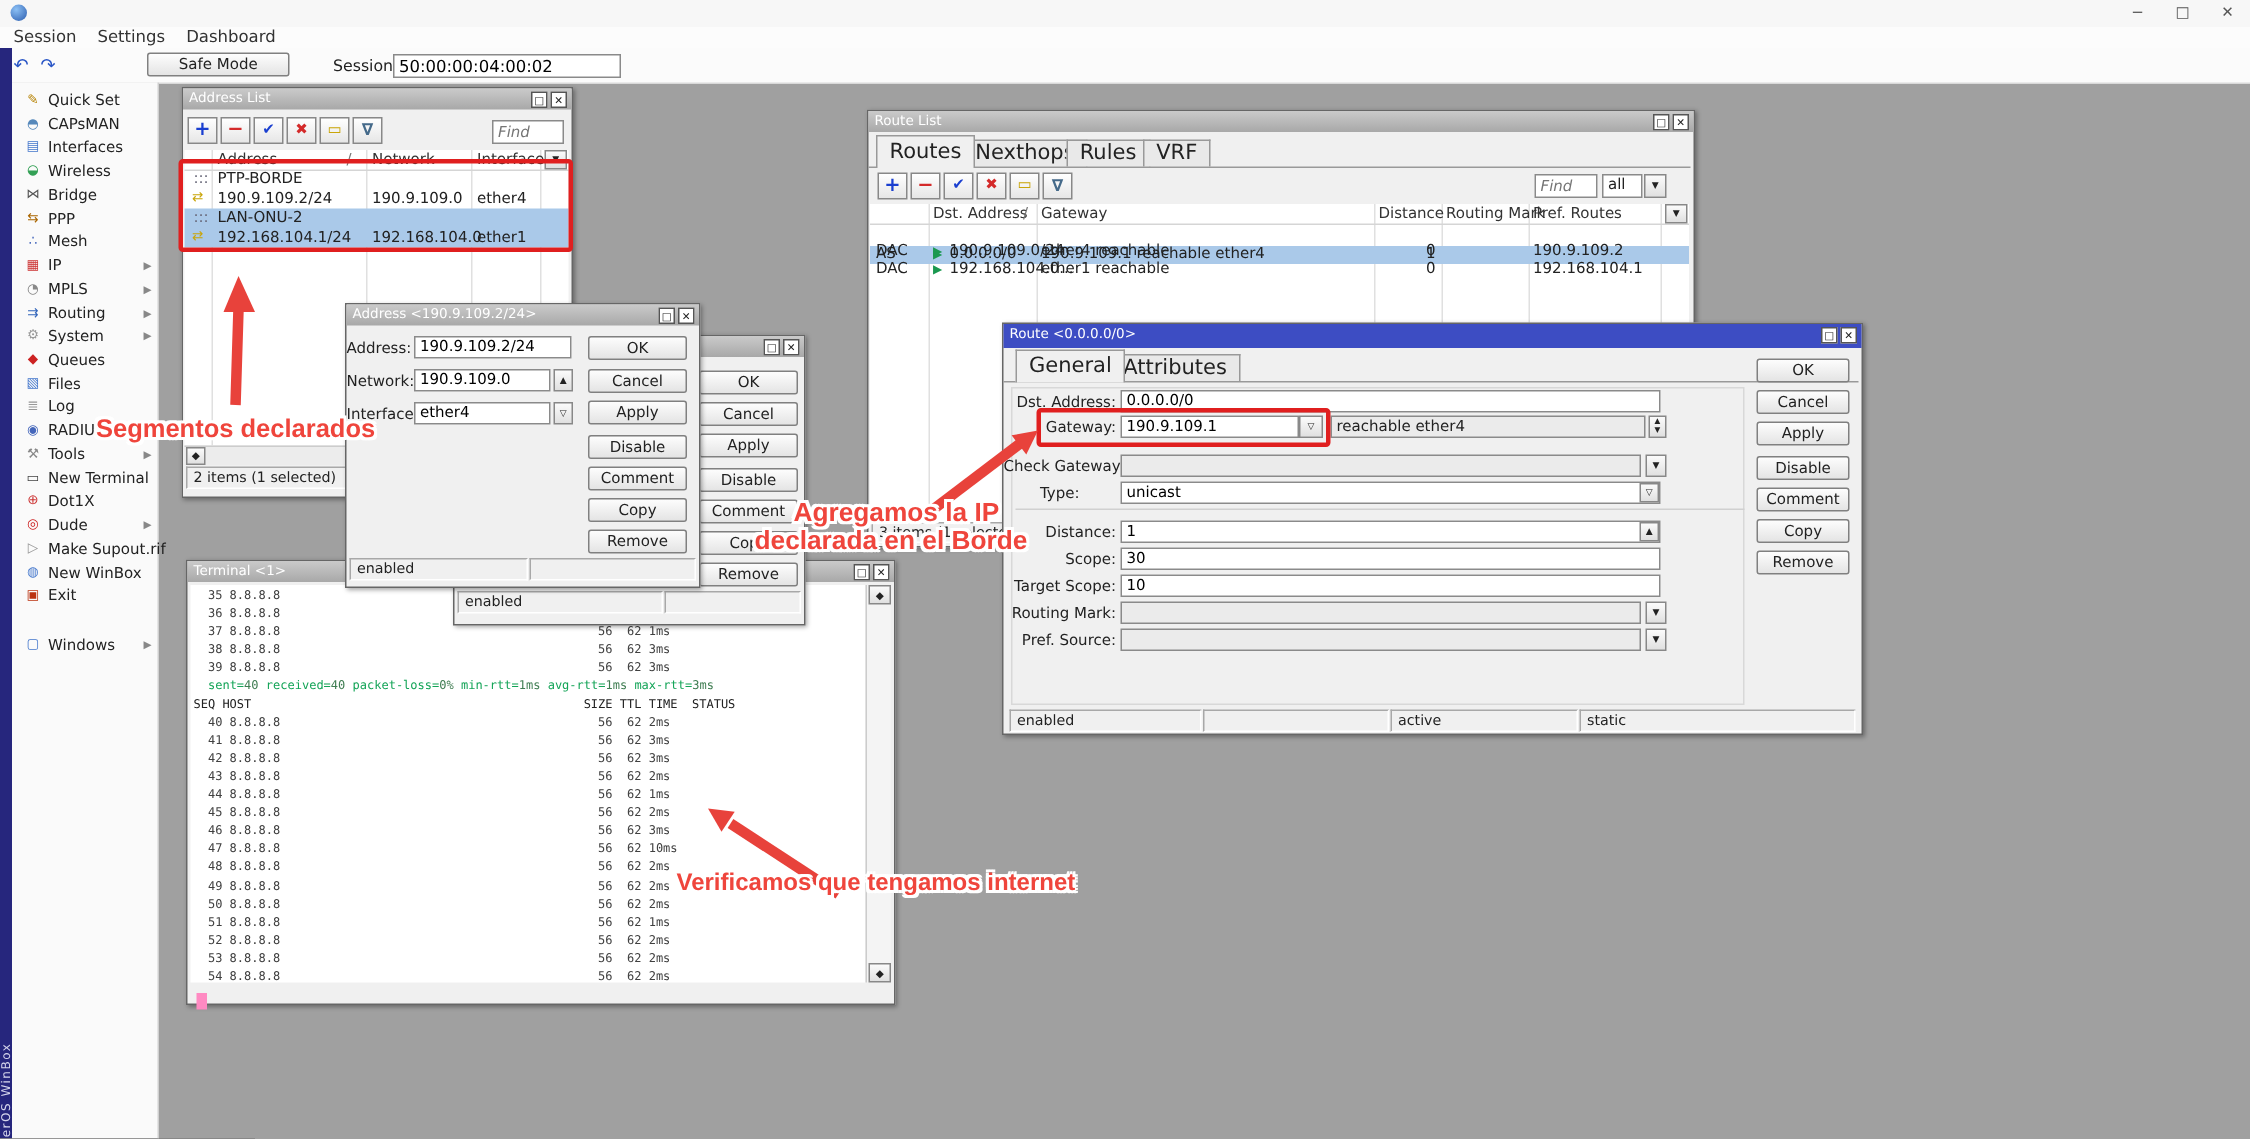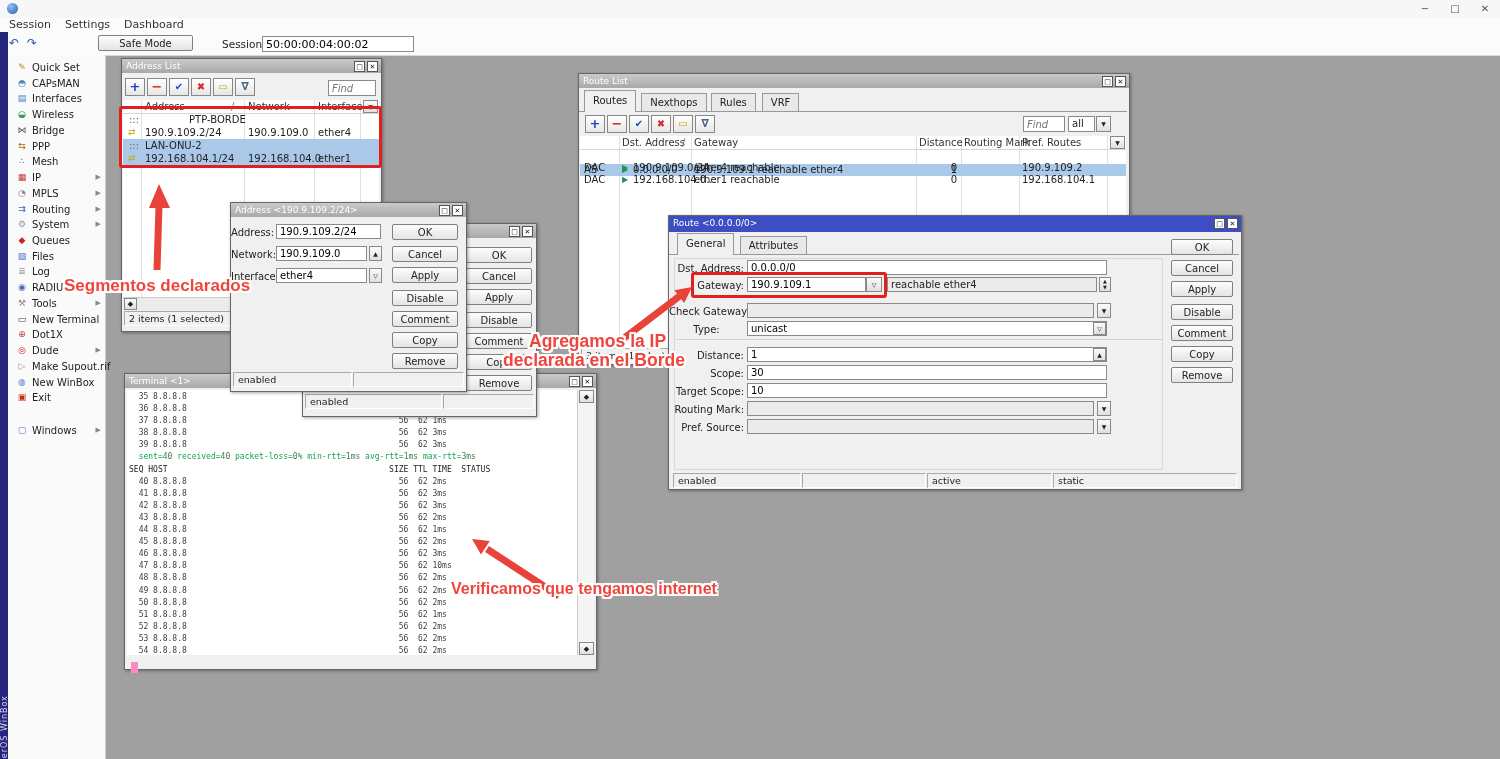--- a/index.html
+++ b/index.html
@@ -42,21 +42,21 @@
   .sbtn{position:absolute;background:linear-gradient(#fbfbfb,#e0e0e0);border:1px solid #888;
         font-size:6px;text-align:center;color:#222;box-sizing:border-box;}
   .listbody{position:absolute;background:#fff;}
   .vline{position:absolute;width:1px;background:#e0e0e0;}
   .hdr-lbl{position:absolute;font-size:10px;color:#333;top:0;line-height:13px;white-space:nowrap;}
   .row{position:absolute;height:13px;line-height:13px;white-space:nowrap;font-size:10px;color:#222;}
   .sel{background:#aac9e9;}
   .cell{position:absolute;border:1px solid #a8a8a8;border-right-color:#fff;border-bottom-color:#fff;
         background:#f0f0f0;font-size:9.5px;line-height:13px;padding:0 4px;box-sizing:border-box;color:#222;white-space:nowrap;overflow:hidden;}
   .tab{position:absolute;top:19px;height:18px;border:1px solid #999;border-bottom:none;background:#e9e9e9;
-       padding:0 8px;line-height:17px;font-size:10px;box-sizing:border-box;}
+       padding:0 8px;line-height:17px;font-size:14px;box-sizing:border-box;}
   .tab.on{top:16px;height:22px;background:#f0f0f0;line-height:20px;z-index:2;}
   .tabline{position:absolute;height:1px;background:#999;}
   .gray{background:#ebebeb;}
   .fld-lbl{position:absolute;font-size:10px;color:#222;text-align:right;white-space:nowrap;}
   
   .term-pre{position:absolute;margin:0;font-family:"DejaVu Sans Mono",monospace;font-size:8px;line-height:12.1px;
             color:#404040;white-space:pre;}
   .tk{color:#13a457;}
   .tv{color:#3f7d52;}
   .thdr{color:#222;}
@@ -326,21 +326,21 @@
       <div class="vline" style="left:237px;top:0;height:197px;"></div>
       <div style="position:absolute;left:0;top:13px;width:256px;height:1px;background:#d5d5d5;"></div>
       <span class="hdr-lbl" style="left:22px;">Address</span>
       <span class="hdr-lbl" style="left:108px;color:#777;">/</span>
       <span class="hdr-lbl" style="left:125px;text-align:center;">Network</span>
       <span class="hdr-lbl" style="left:195px;">Interface</span>
       <span class="sbtn" style="left:240px;top:0;width:15px;height:13px;line-height:11px;">▼</span>
       <div id="al-rows">
           <div class="row" style="left: 0px; top: 13px; width: 256px;">
             <span style="position: absolute; left: 6px; color: rgb(102, 102, 119);">:::</span>
-            <span style="position: absolute; left: 22px; margin-left: 44px;">PTP-BORDE</span>
+            <span style="position: absolute; left: 22px;">PTP-BORDE</span>
           </div>
           <div class="row" style="left: 0px; top: 26px; width: 256px;">
             <span style="position: absolute; left: 5px; color: rgb(201, 165, 10); font-size: 9px;">⇄</span>
             <span style="position: absolute; left: 22px;">190.9.109.2/24</span>
             <span style="position: absolute; left: 125px;">190.9.109.0</span>
             <span style="position: absolute; left: 195px;">ether4</span>
           </div>
           <div class="row sel" style="left: 0px; top: 39px; width: 256px;">
             <span style="position: absolute; left: 6px; color: rgb(102, 102, 119);">:::</span>
             <span style="position: absolute; left: 22px;">LAN-ONU-2</span>

